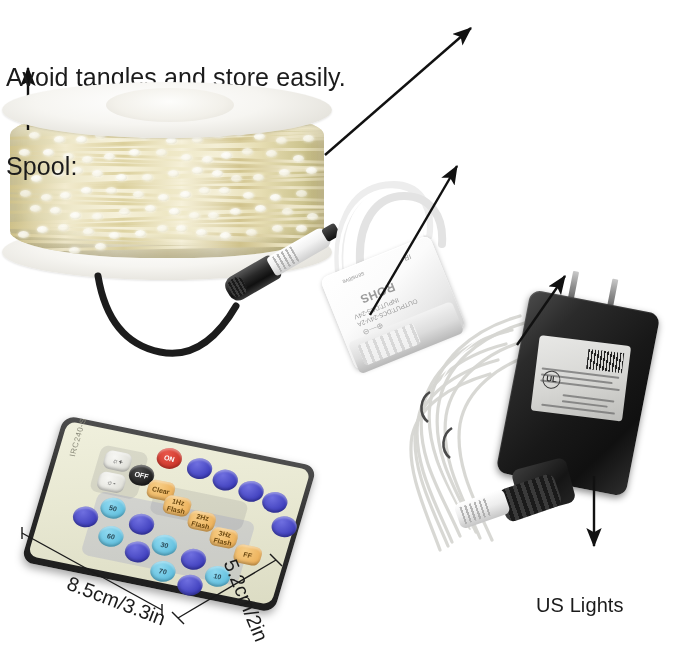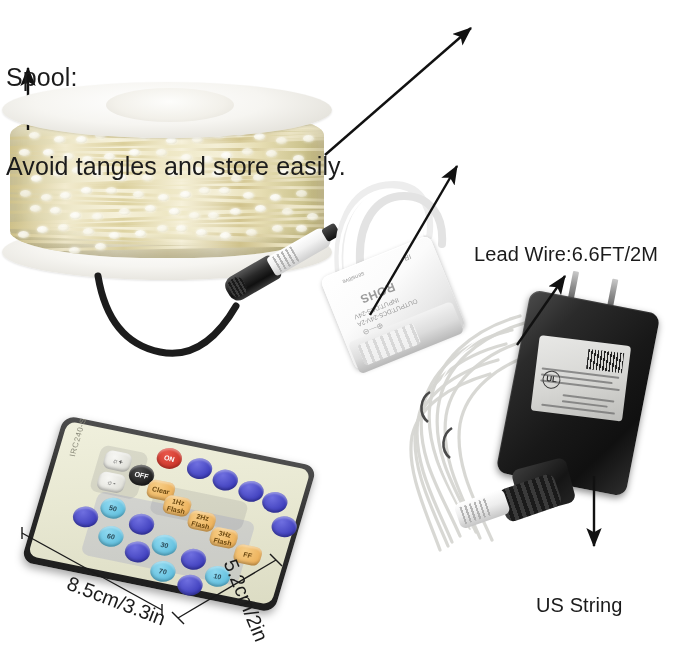--- a/index.html
+++ b/index.html
@@ -646,22 +646,21 @@
     <g stroke="#111" stroke-width="2.4" fill="none" marker-end="url(#ah)">
       <path d="M28,130 L28,68"></path>
       <path d="M325,155 L471,28"></path>
       <path d="M370,315 L457,166"></path>
       <path d="M517,345 L565,276"></path>
       <path d="M594,476 L594,546"></path>
     </g>
   </svg>
 
   <div class="anno anno-spool">
+    <div>Avoid tangles and store easily.</div>
     <div>Spool:</div>
-    <div>Avoid tangles and store easily.</div>
   </div>
-  <div class="anno anno-lead">Lead Wire:6.6FT/2M</div>
   <div class="anno anno-adapter">
-    <div>US String</div>
+    <div>US Lights</div>
     
   </div>
 
 </div>
 
 </body></html>

